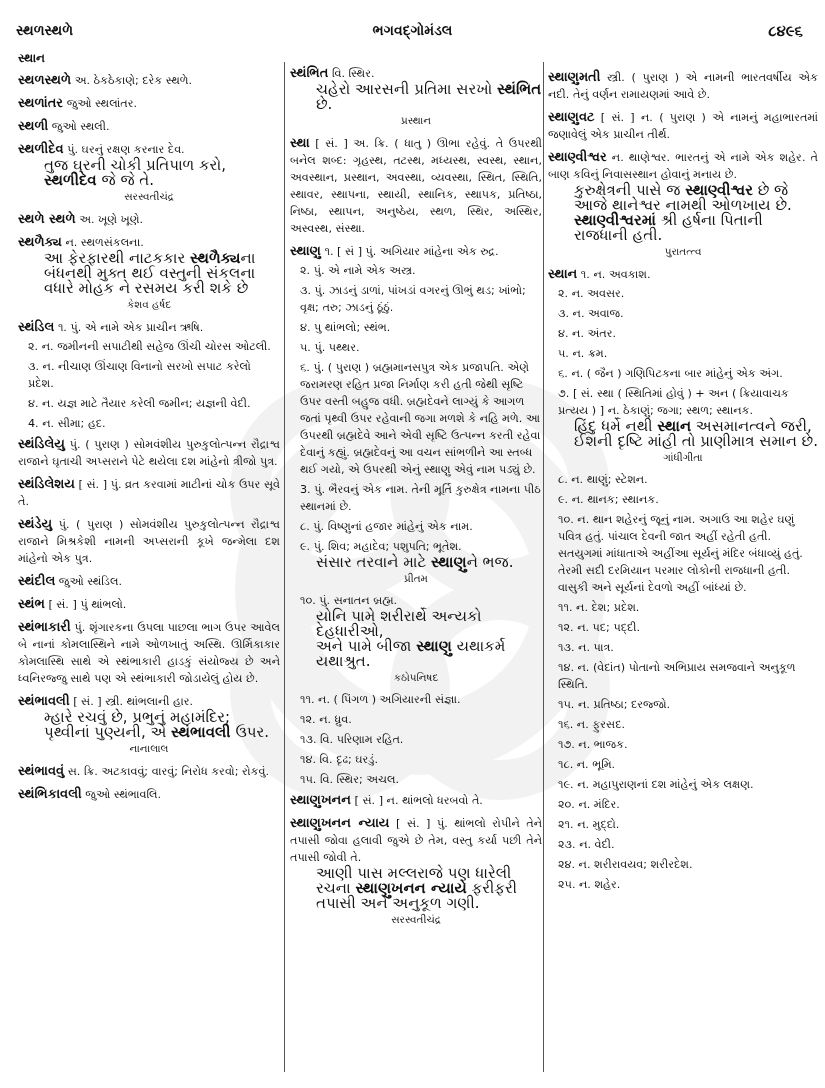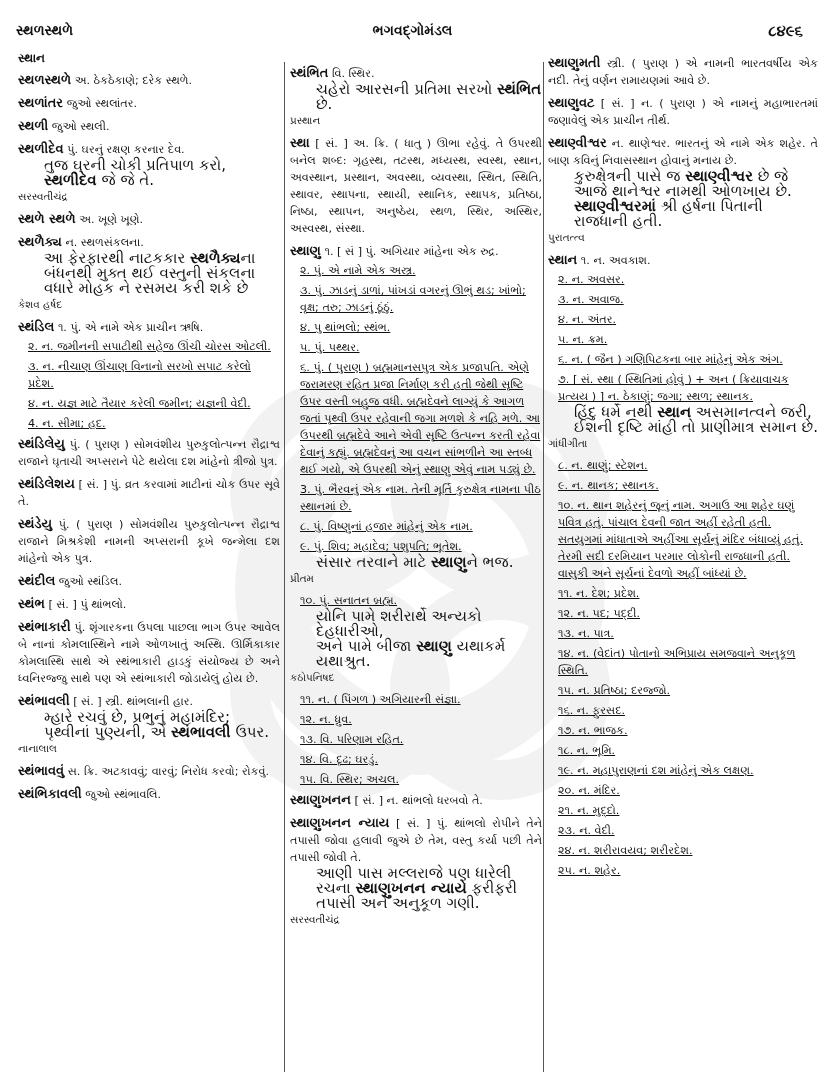--- a/index.html
+++ b/index.html
@@ -30,23 +30,23 @@
   .col-mid { left: 290px; width: 252px; }
   .col-right { left: 548px; width: 270px; }
   .rule {
     position: absolute; top: 12px; width: 1px; background: #555;
   }
   .rule-1 { left: 284px; height: 1010px; }
   .rule-2 { left: 543px; height: 1010px; }
 
   .entry { margin: 0 0 5px 0; text-align: justify; }
   .hw { font-weight: bold; font-size: 13px; }
-  .sense { padding-left: 10px; margin: 0 0 3px 0; text-decoration: underline; }
+  .sense { padding-left: 10px; margin: 0 0 3px 0; }
   .quote { padding-left: 26px; font-size: 15px; line-height: 15px; margin: 0; }
-  .attrib { text-align: left; font-size: 10.4px; margin: 0 0 5px 0; }
+  .attrib { text-align: center; font-size: 10.4px; margin: 0 0 5px 0; }
   .b { font-weight: bold; }
   .section-label { font-weight: bold; font-size: 12px; margin: 0 0 4px 0; }
 </style>
 </head>
 <body>
 
 <div class="page-header">
   <span class="hdr-left">સ્થળસ્થળે</span>
   <span class="hdr-center">ભગવદ્ગોમંડલ</span>
   <span class="hdr-right">૮૪૯૬</span>
@@ -122,21 +122,21 @@
     <p class="sense">૧૩. વિ. પરિણામ રહિત.</p>
     <p class="sense">૧૪. વિ. દૃઢ; ઘરડું.</p>
     <p class="sense">૧૫. વિ. સ્થિર; અચલ.</p>
     <p class="entry"><span class="hw">સ્થાણુખનન</span> <span>[ સં. ] ન. થાંભલો ધરબવો તે.</span></p>
     <p class="entry" style="margin-bottom:0"><span class="hw">સ્થાણુખનન ન્યાય</span> <span>[ સં. ] પું. થાંભલો રોપીને તેને તપાસી જોવા હલાવી જુએ છે તેમ, વસ્તુ કર્યા પછી તેને તપાસી જોવી તે.</span></p>
     <p class="quote"><span>આણી પાસ મલ્લરાજે પણ ધારેલી રચના </span><span class="b">સ્થાણુખનન ન્યાયે</span><span> ફરીફરી તપાસી અને અનુકૂળ ગણી.</span></p>
     <p class="attrib">સરસ્વતીચંદ્ર</p>
   </div>
 
   <div class="col col-right">
-    <p class="entry" style="margin-top:4px"><span class="hw">સ્થાણુમતી</span> <span>સ્ત્રી. ( પુરાણ ) એ નામની ભારતવર્ષીય એક નદી. તેનું વર્ણન રામાયણમાં આવે છે.</span></p>
+    <p class="entry" style="margin-top:18px"><span class="hw">સ્થાણુમતી</span> <span>સ્ત્રી. ( પુરાણ ) એ નામની ભારતવર્ષીય એક નદી. તેનું વર્ણન રામાયણમાં આવે છે.</span></p>
     <p class="entry"><span class="hw">સ્થાણુવટ</span> <span>[ સં. ] ન. ( પુરાણ ) એ નામનું મહાભારતમાં જણાવેલું એક પ્રાચીન તીર્થ.</span></p>
     <p class="entry" style="margin-bottom:0"><span class="hw">સ્થાણ્વીશ્વર</span> <span>ન. થાણેશ્વર. ભારતનું એ નામે એક શહેર. તે બાણ કવિનું નિવાસસ્થાન હોવાનું મનાય છે.</span></p>
     <p class="quote"><span>કુરુક્ષેત્રની પાસે જ </span><span class="b">સ્થાણ્વીશ્વર</span><span> છે જે આજે થાનેશ્વર નામથી ઓળખાય છે. </span><span class="b">સ્થાણ્વીશ્વરમાં</span><span> શ્રી હર્ષના પિતાની રાજધાની હતી.</span></p>
     <p class="attrib">પુરાતત્ત્વ</p>
     <p class="entry" style="margin-bottom:2px"><span class="hw">સ્થાન</span> <span>૧. ન. અવકાશ.</span></p>
     <p class="sense">૨. ન. અવસર.</p>
     <p class="sense">૩. ન. અવાજ.</p>
     <p class="sense">૪. ન. અંતર.</p>
     <p class="sense">૫. ન. ક્રમ.</p>
     <p class="sense">૬. ન. ( જૈન ) ગણિપિટકના બાર માંહેનું એક અંગ.</p>

